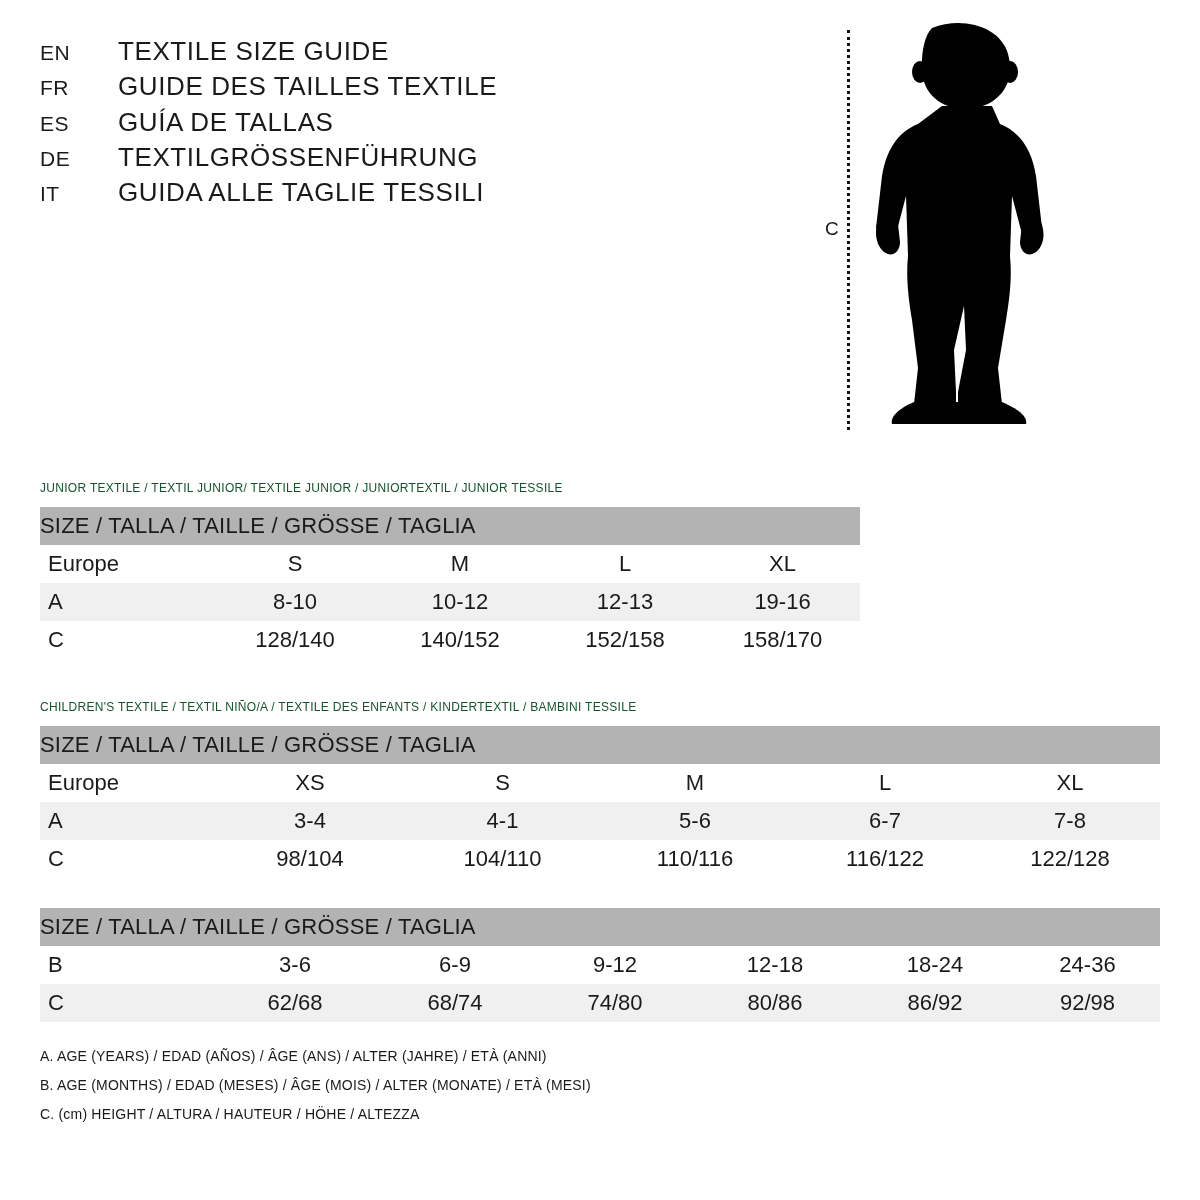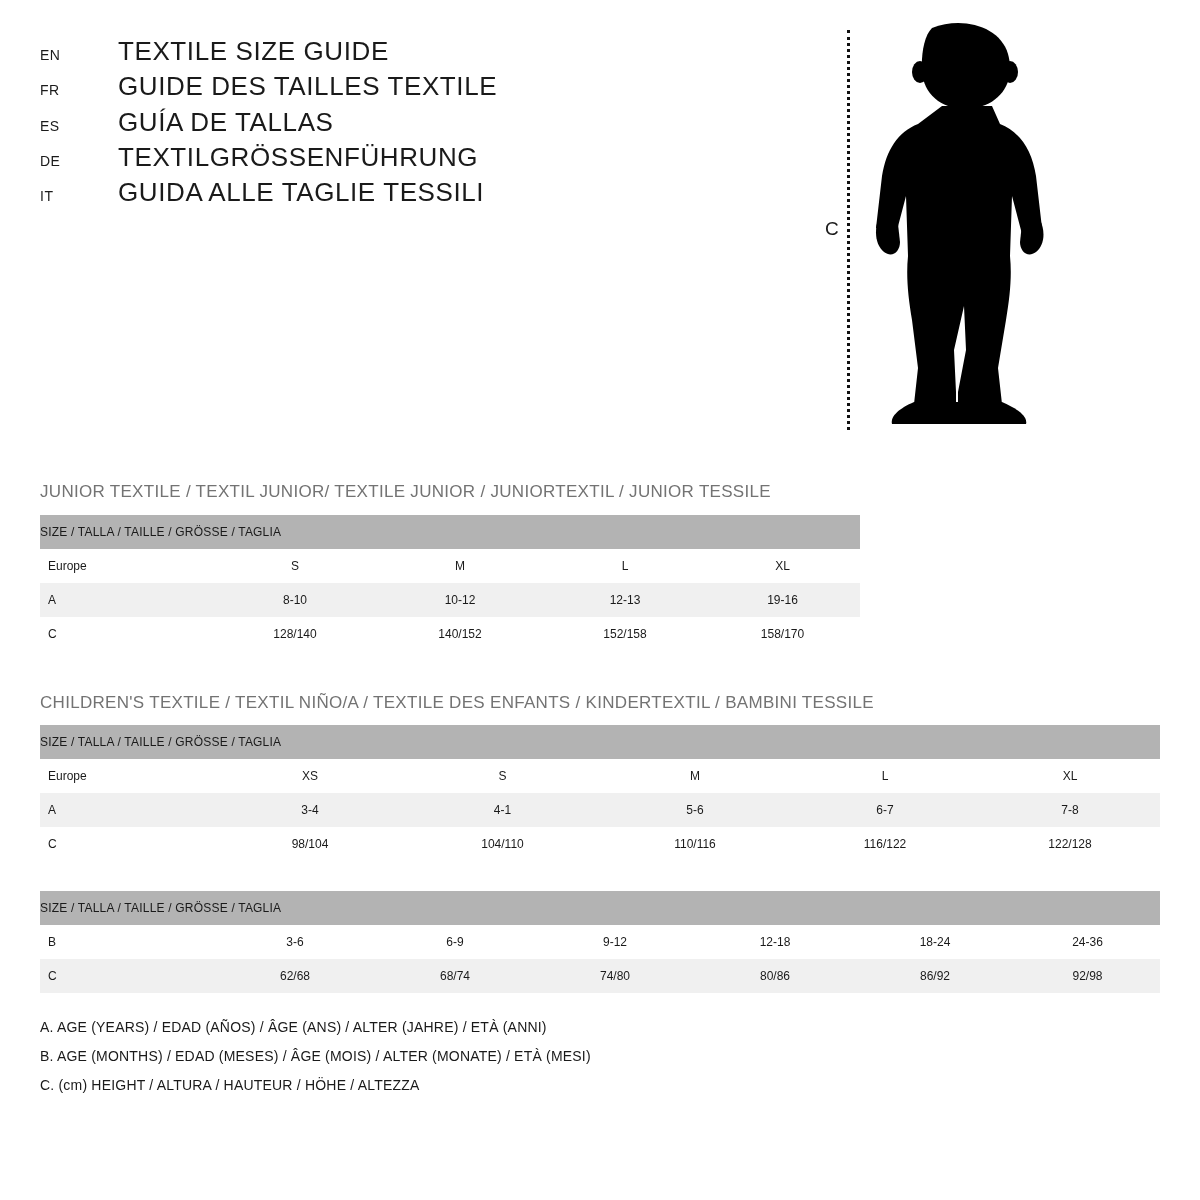--- a/index.html
+++ b/index.html
@@ -33,21 +33,21 @@
     margin-top: 8px;
   }
   .lang-row {
     display: flex;
     align-items: baseline;
     line-height: 1.05;
     margin-bottom: 8px;
   }
   .lang-code {
     width: 78px;
-    font-size: 14px;
+    font-size: 21px;
     letter-spacing: 0.5px;
     color: #1a1a1a;
     font-weight: 400;
   }
   .lang-title {
     font-size: 26px;
     letter-spacing: 0.6px;
     font-weight: 400;
     color: #1a1a1a;
     white-space: nowrap;
@@ -79,35 +79,35 @@
     position: absolute;
     left: 45px;
     top: 0px;
   }
 
   
   .section {
     margin-top: 4px;
   }
   .section-title {
-    font-size: 17px;
+    font-size: 12px;
     letter-spacing: 0.3px;
-    color: #737373;
+    color: #14532d;
     margin-bottom: 10px;
     line-height: 1.5;
     font-weight: 400;
     margin-top: 39px;
   }
   table.size-table {
     border-collapse: collapse;
     width: 1120px;
     table-layout: fixed;
   }
   table.size-table td {
-    font-size: 12px;
+    font-size: 22px;
     color: #1a1a1a;
     padding: 6px 0;
     height: 22px;
   }
   .hdr-row td {
     background: #b3b3b3;
     font-size: 16.5px;
     padding: 6px 0 6px 8px;
     letter-spacing: 0.2px;
   }

